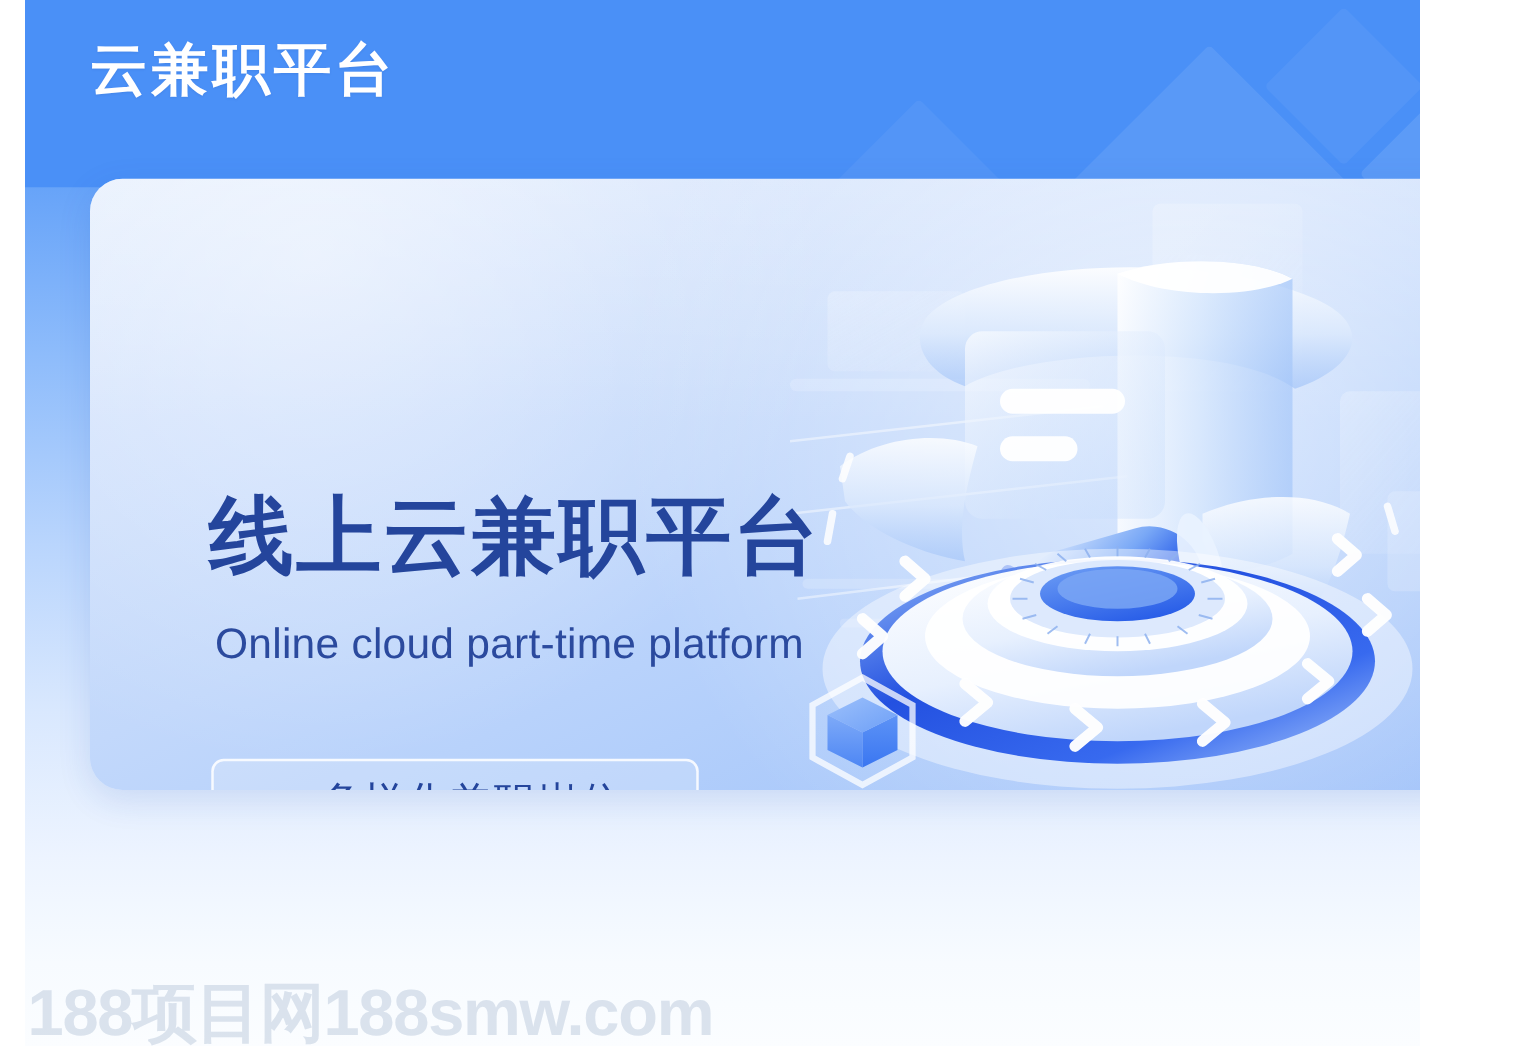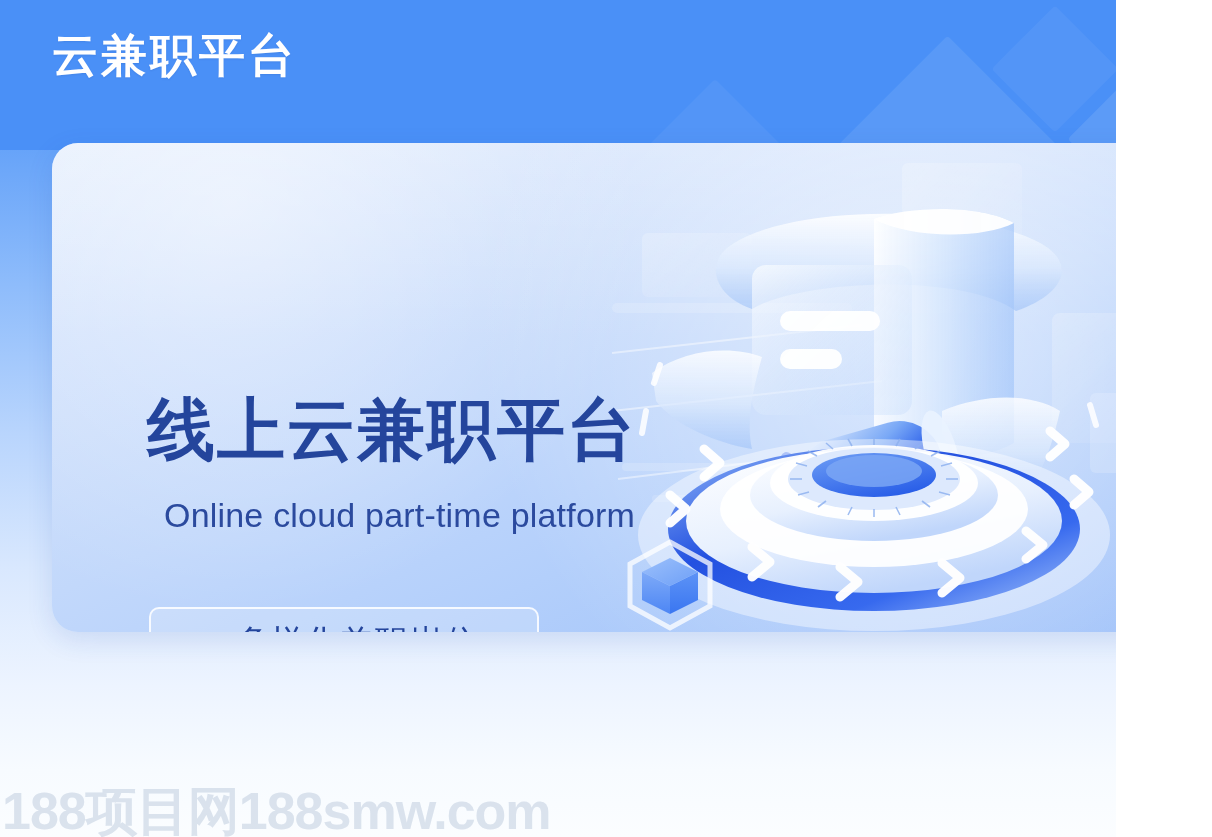--- a/index.html
+++ b/index.html
@@ -22,20 +22,21 @@
     overflow: hidden;
     background: linear-gradient(180deg,
         #4a90f7 0%,
         #5b9cf8 13%,
         #8ebcfb 34%,
         #b9d5fd 52%,
         #d9e8fe 68%,
         #edf4ff 82%,
         #f7fbff 92%,
         #fbfdff 100%);
+    margin-left: 20px;
   }
 
   
   .header {
     position: absolute;
     left: 0; top: 0;
     width: 1212px;
     height: 150px;
     overflow: hidden;
   }
@@ -104,21 +105,21 @@
     font-size: 68px;
     font-weight: bold;
     color: #24459c;
     letter-spacing: 2px;
     line-height: 82px;
     white-space: nowrap;
     text-align: center;
   }
   .banner-sub {
     position: absolute;
-    left: 112px;
+    left: 100px;
     top: 350px;
     font-size: 34px;
     font-weight: 500;
     color: #2b4a9e;
     letter-spacing: 0.2px;
     line-height: 44px;
     white-space: nowrap;
   }
   .banner-tag {
     position: absolute;

